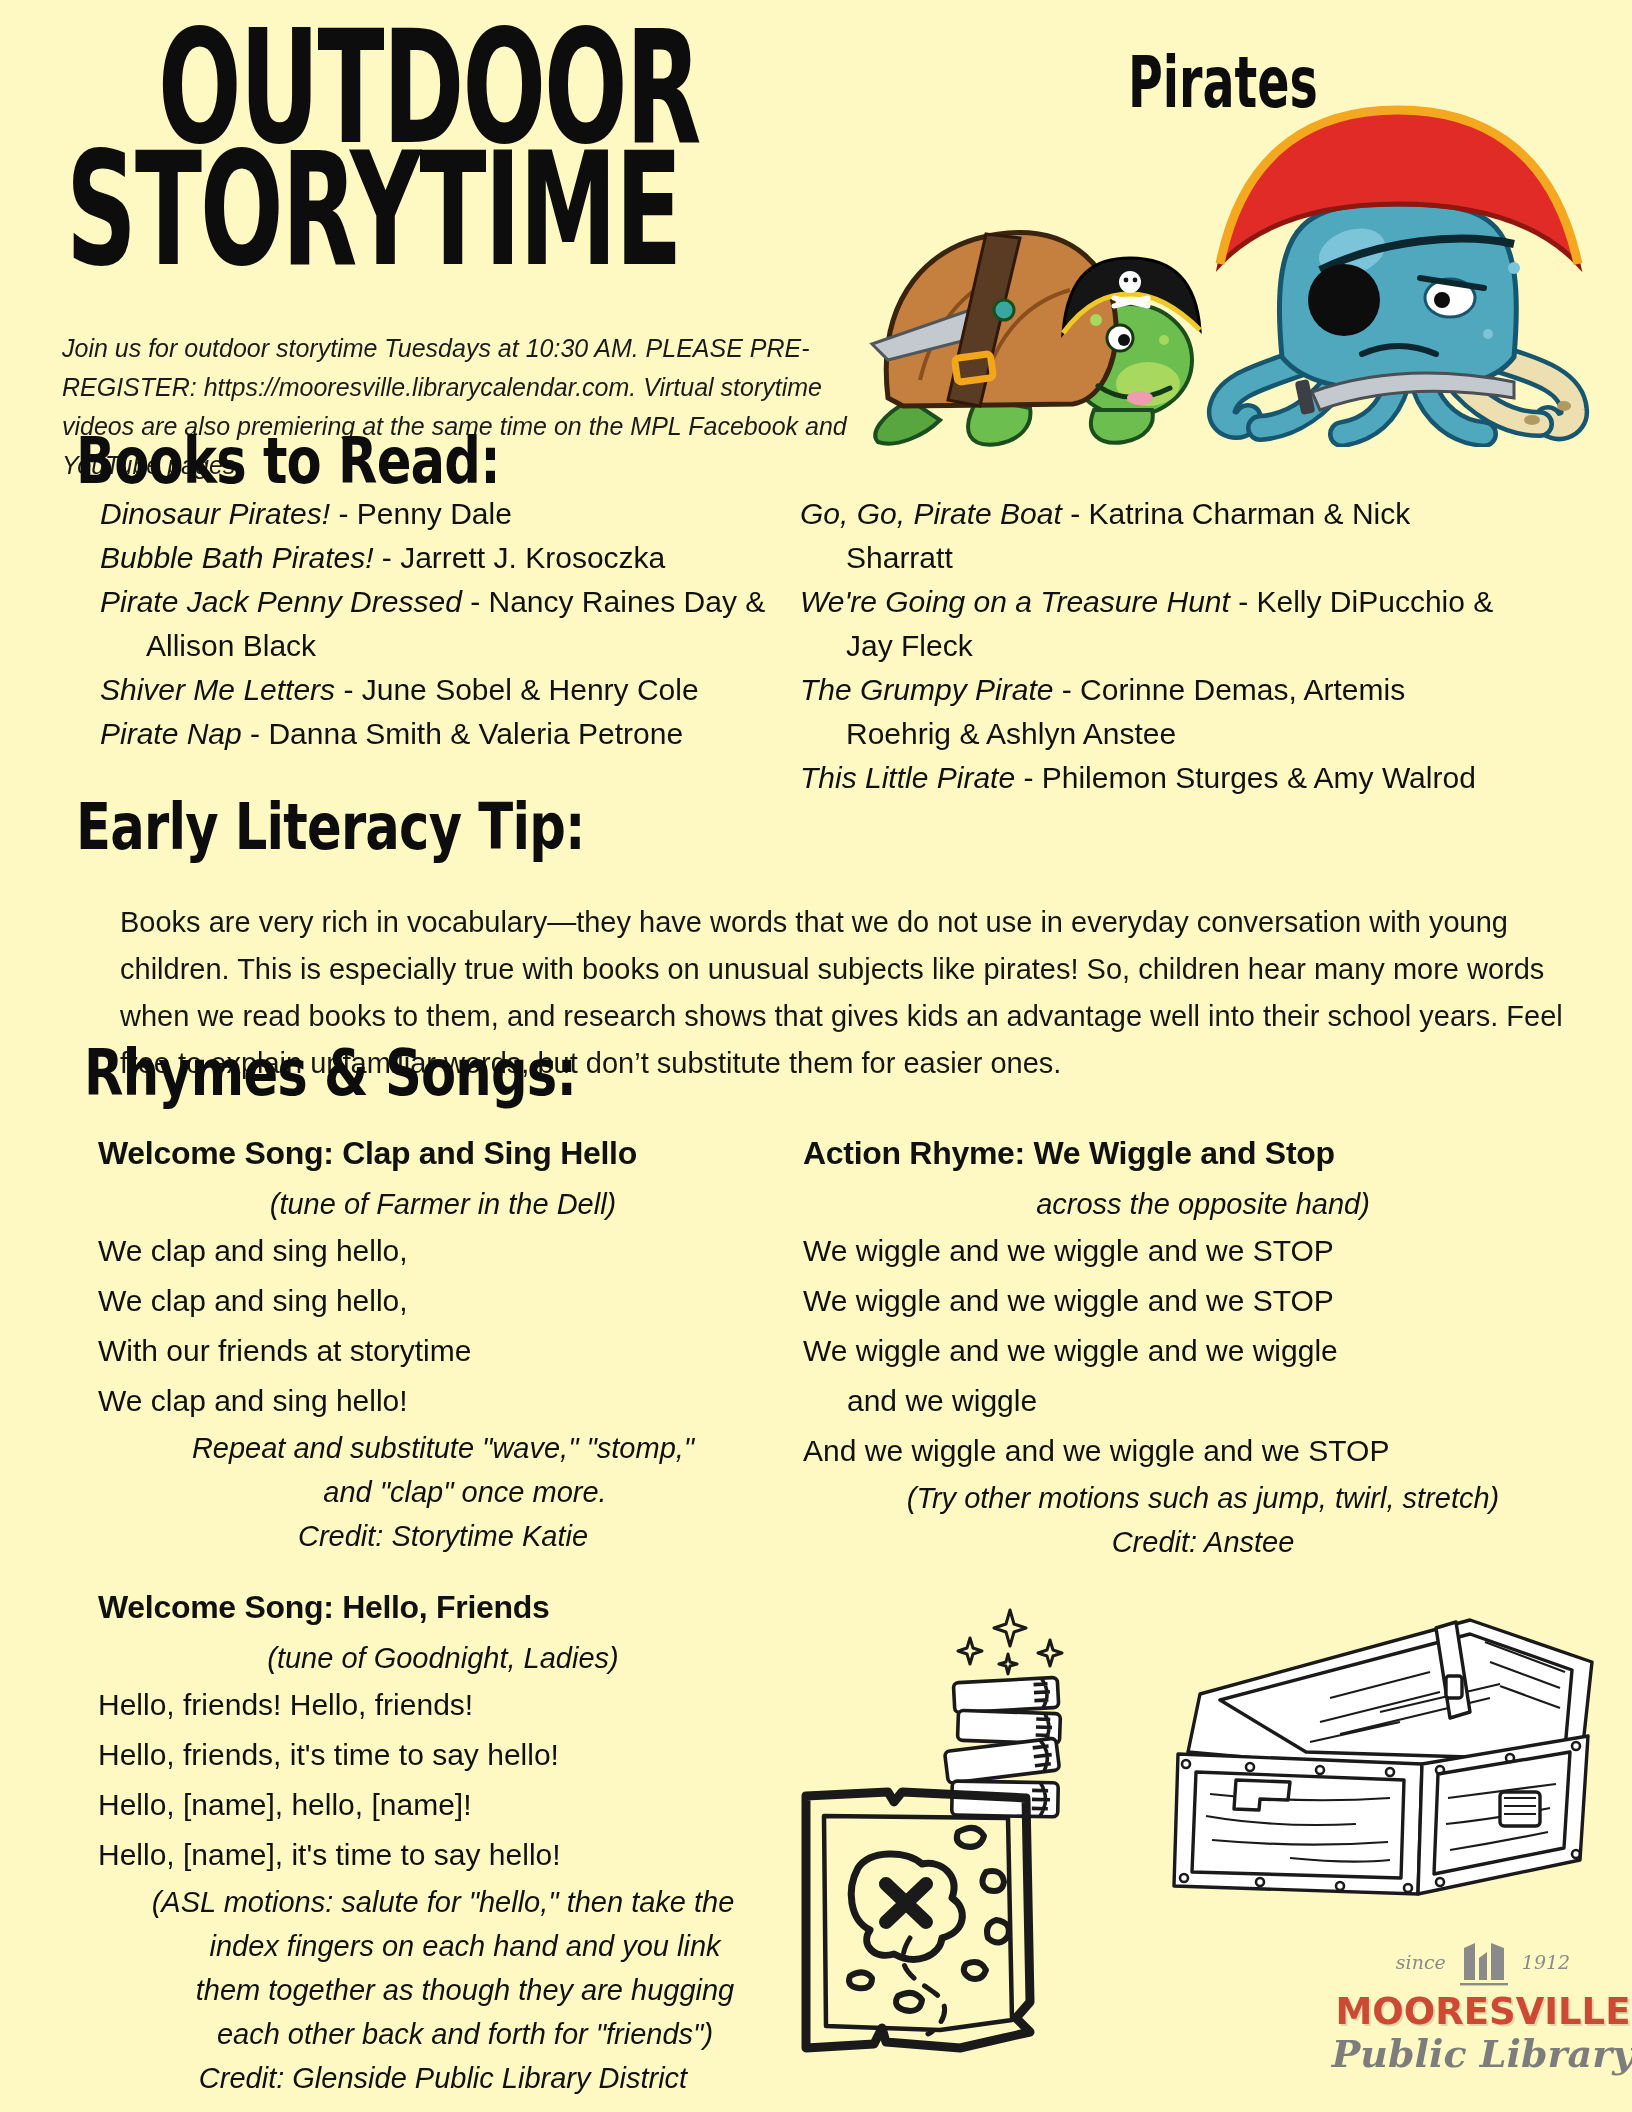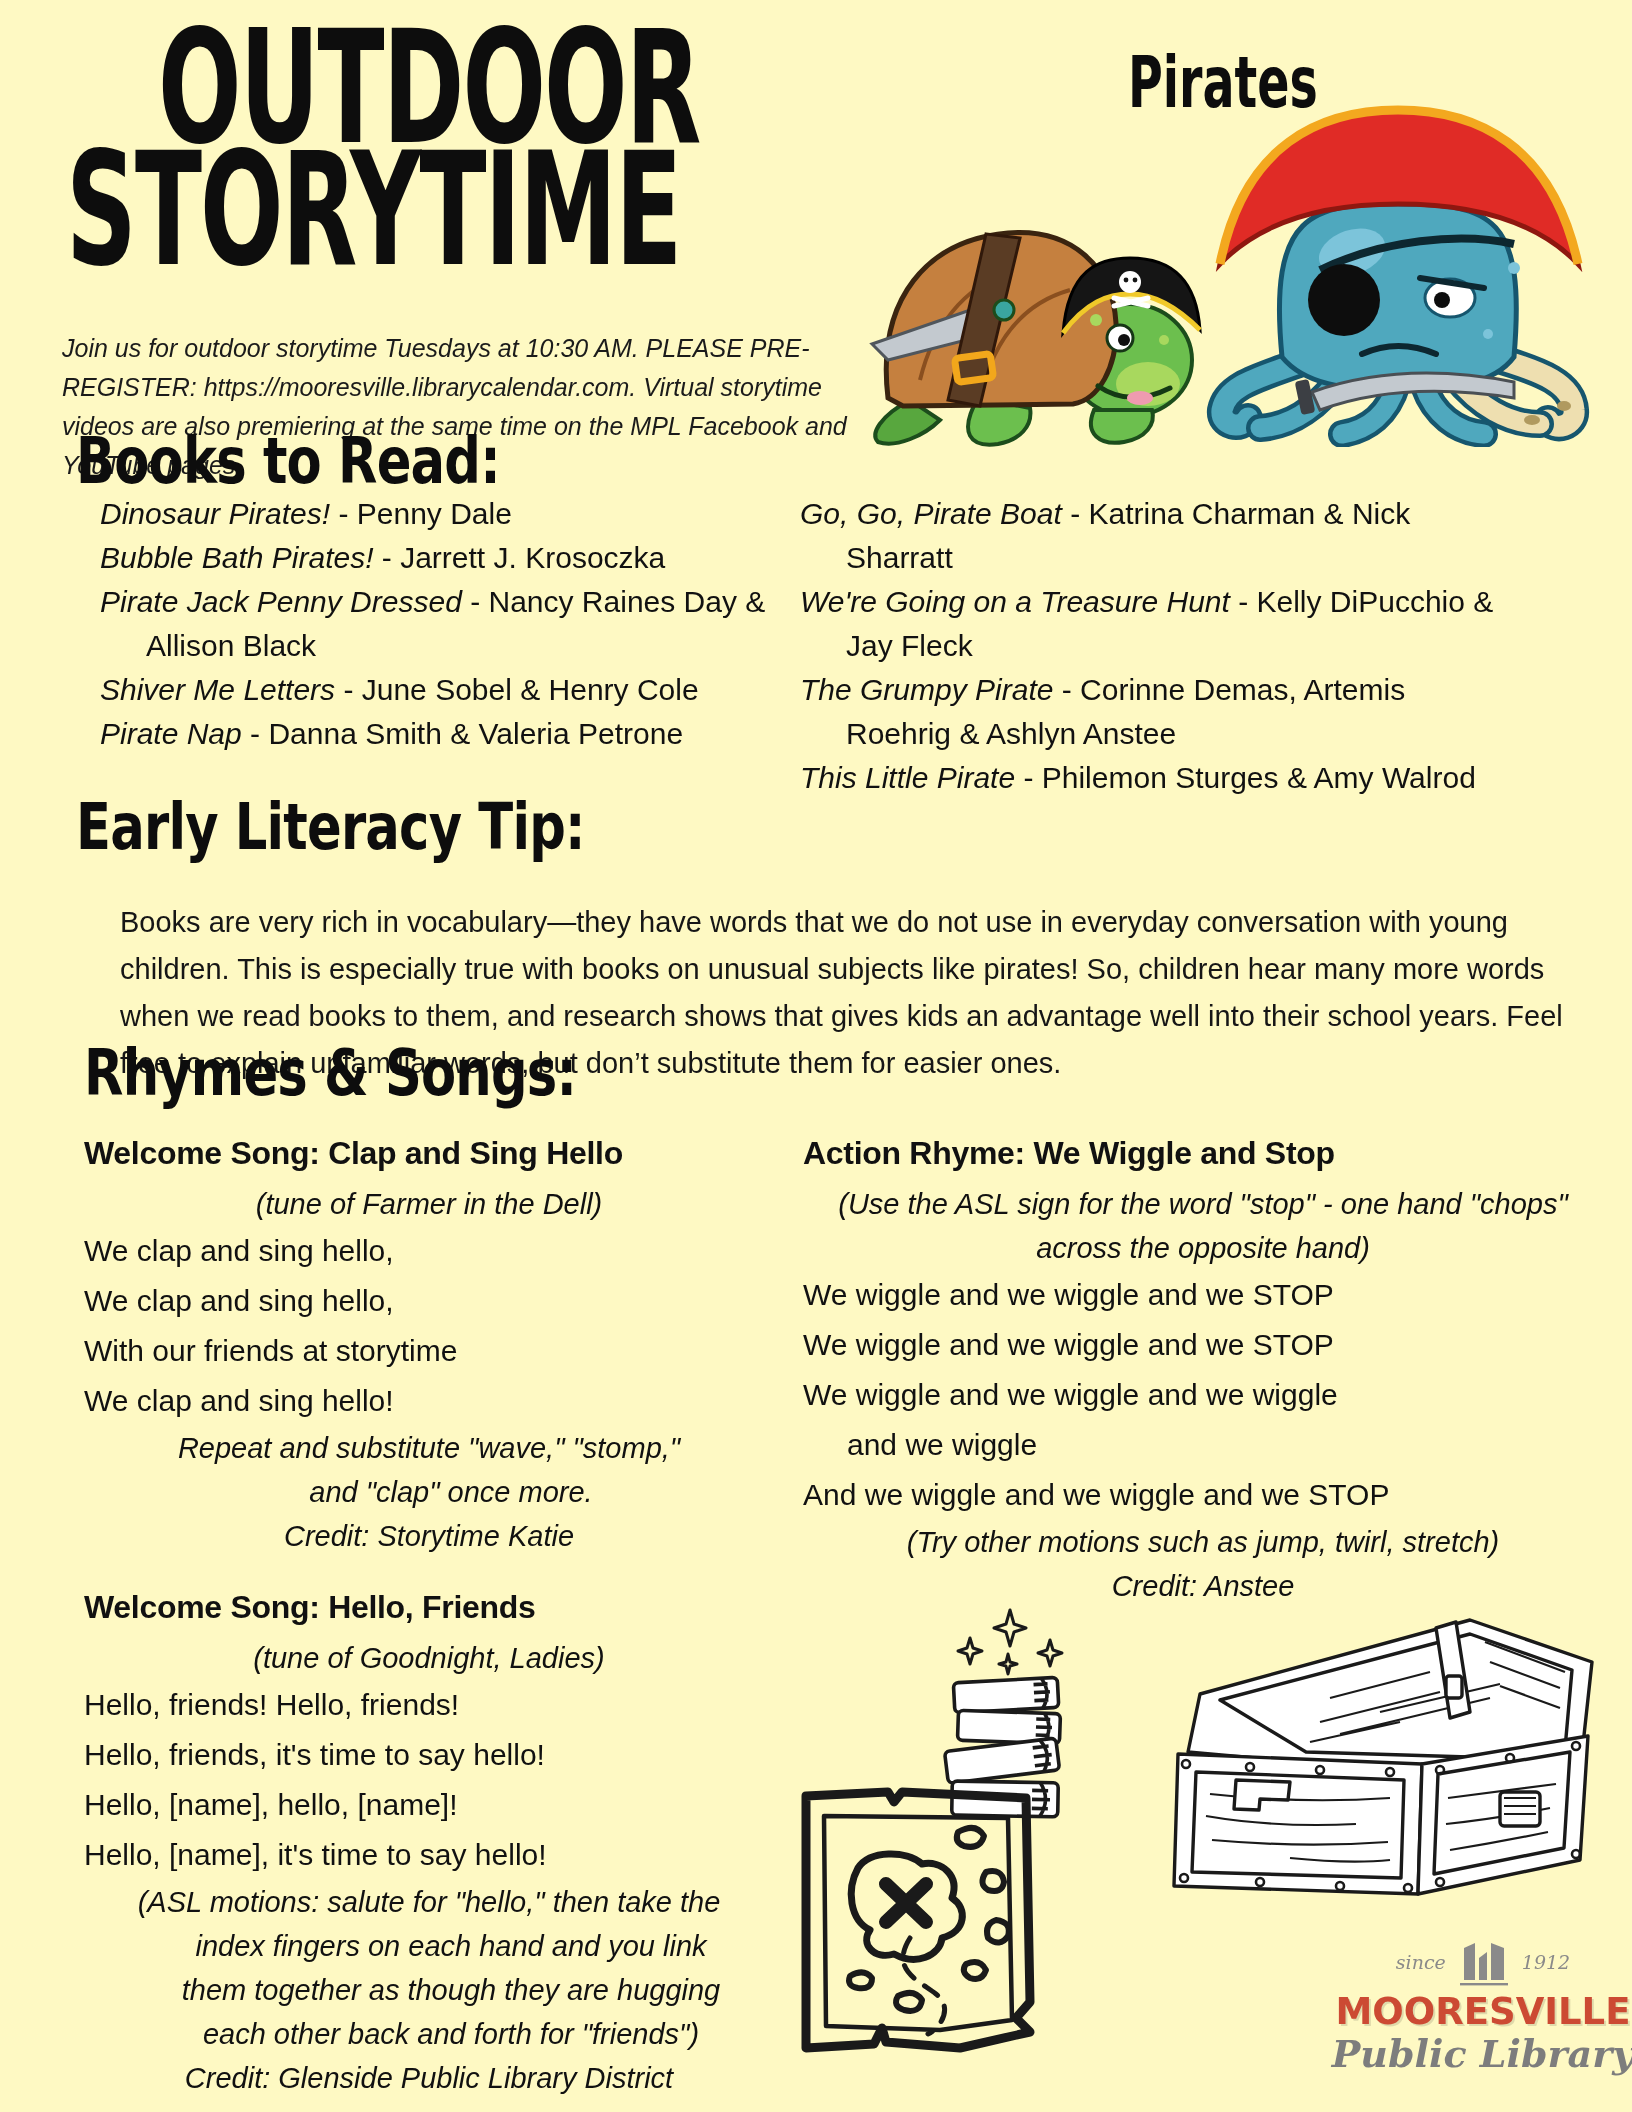--- a/index.html
+++ b/index.html
@@ -29,21 +29,21 @@
   #book-col-1 { left:800px; width:706px; }
   .book-entry { padding-left:46px; text-indent:-46px; }
   .book-title { font-style:italic; }
 
   .tip-body {
     position:absolute; left:100px; top:870px; width:1458px;
     font-size:29px; line-height:47px; color:#161616;margin-left:20px;
   }
 
   .song-col { position:absolute; top:1128px; }
-  #song-col-0 { left:84px;  width:690px; }
+  #song-col-0 { left:98px;  width:690px; }
   #song-col-1 { left:803px; width:800px; }
   .song + .song { margin-top:24px; }
   .song-title { font-size:32px; font-weight:bold; line-height:50px; margin-bottom:4px; letter-spacing:-0.3px; }
   .song-line { font-size:30px; line-height:50px; }
   .song-line.it { font-size:29px; line-height:44px; font-style:italic;text-align:center; }
   .song-line.ind { padding-left:44px; }
 
   
   .illus { position:absolute; }
   #turtle-illus   { left:858px;  top:148px;  }
@@ -170,21 +170,20 @@
         <div class="song-line it">(ASL motions: salute for "hello," then take the</div>
         <div class="song-line it ind">index fingers on each hand and you link</div>
         <div class="song-line it ind">them together as though they are hugging</div>
         <div class="song-line it ind">each other back and forth for "friends")</div>
         <div class="song-line it">Credit: Glenside Public Library District</div>
       </div>
     </div>
   <div class="song-col" id="song-col-1">
       <div class="song">
         <div class="song-title">Action Rhyme: We Wiggle and Stop</div>
-        <div class="song-line it">(Use the ASL sign for the word "stop" - one hand "chops"</div>
         <div class="song-line it">across the opposite hand)</div>
         <div class="song-line">We wiggle and we wiggle and we STOP</div>
         <div class="song-line">We wiggle and we wiggle and we STOP</div>
         <div class="song-line">We wiggle and we wiggle and we wiggle</div>
         <div class="song-line ind">and we wiggle</div>
         <div class="song-line">And we wiggle and we wiggle and we STOP</div>
         <div class="song-line it">(Try other motions such as jump, twirl, stretch)</div>
         <div class="song-line it">Credit: Anstee</div>
       </div>
     </div>

